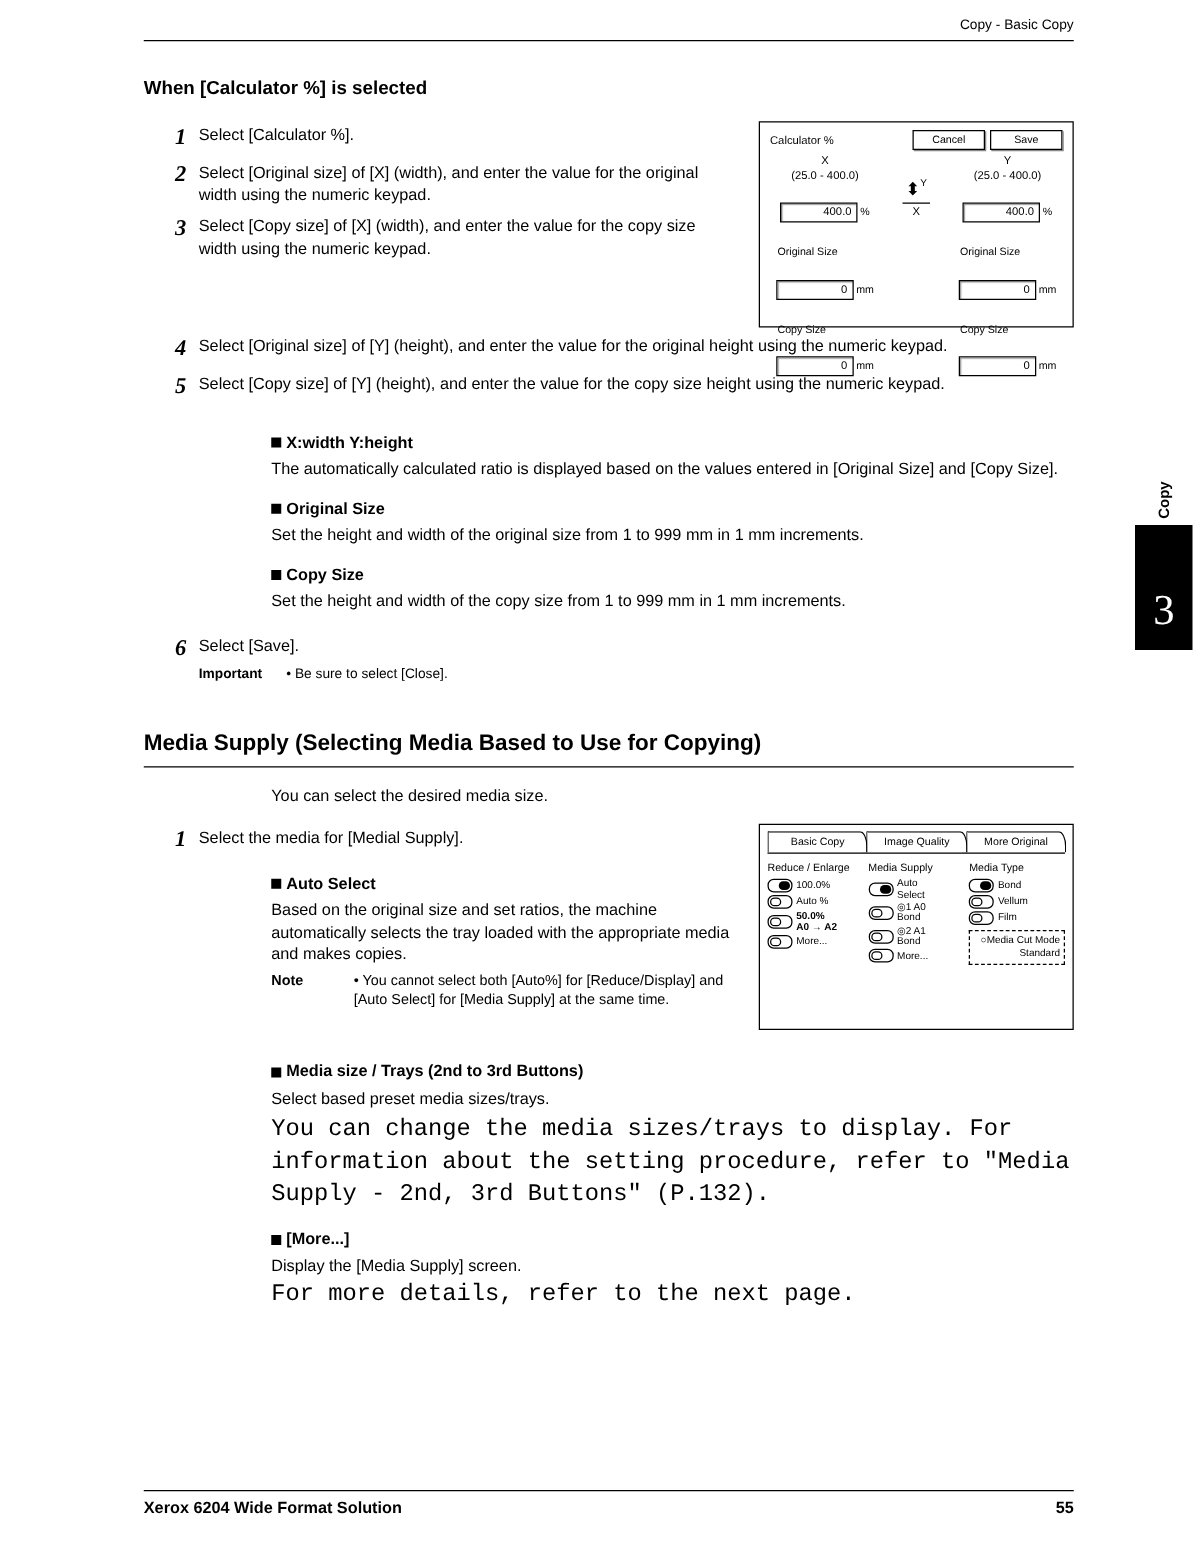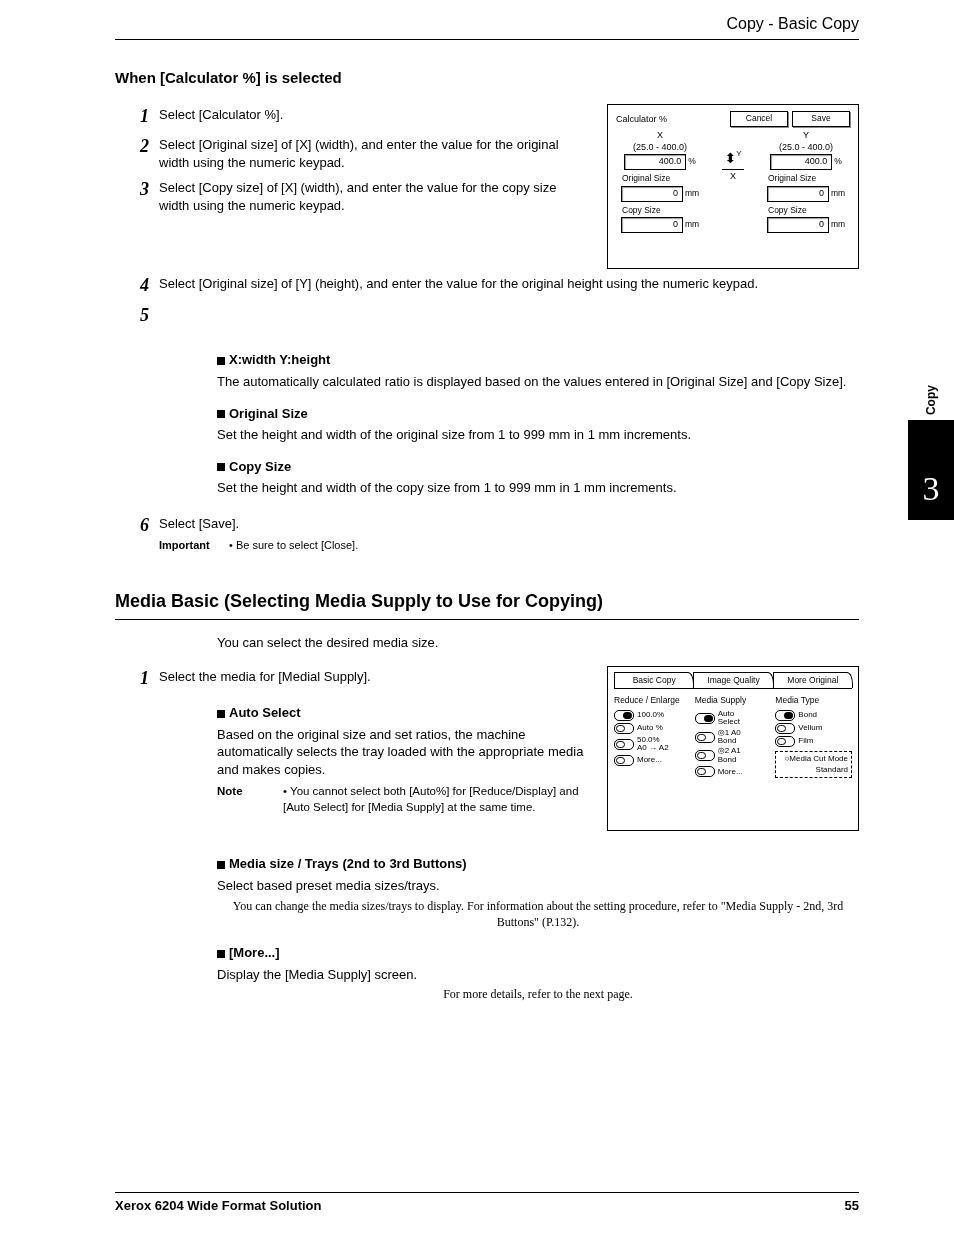--- a/index.html
+++ b/index.html
@@ -13,21 +13,21 @@
     width: 954px;
     height: 1235px;
     box-sizing: border-box;
   }
   .page {
     padding: 10px 95px 0 115px;
     position: relative;
   }
   .header {
     text-align: right;
-    font-size: 16px;
+    font-size: 11px;
     border-bottom: 1px solid #000;
     padding: 3px 0 4px 0;
     margin-bottom: 28px;
   }
   .h2 {
     font-weight: bold;
     font-size: 15px;
     margin: 0 0 16px 0;
   }
   .ol {
@@ -67,21 +67,21 @@
   .ss1-btn {
     border: 1px solid #000; width: 56px; height: 14px;
     text-align: center; font-size: 8.5px; line-height: 13px;
     box-shadow: 1px 1px 0 #888;
   }
   .ss1-cols { display: flex; justify-content: space-between; margin-top: 2px; }
   .ss1-col { width: 88px; text-align: center; }
   .ss1-center { width: 40px; text-align: center; padding-top: 20px; font-size: 9px; }
   .field {
     border: 1px solid #000; height: 14px; line-height: 13px;
-    text-align: right; padding: 0 4px; font-size: 9px; margin: 1px auto;
+    text-align: right; padding: 0 4px; font-size: 9px; margin: 16px auto;
     width: 52px; display: inline-block; box-shadow: inset 1px 1px 1px #999;
   }
   .lbl { font-size: 8.5px; margin: 2px 0 0 0; text-align:left; padding-left:6px; }
   .unit { font-size: 8.5px; margin-left: 2px; }
   .sub {
     margin-left: 102px;
     margin-top: 24px;
   }
   .sub-h {
     font-weight: bold; font-size: 13px; margin: 14px 0 4px 0;
@@ -150,21 +150,21 @@
   .side-tab .n3 {
     position:absolute; bottom:8px; left:0; right:0;
     text-align:center; font-size:34px;
   }
   .footer {
     position:absolute; left:115px; right:95px; bottom:20px;
     border-top: 1.5px solid #000;
     display:flex; justify-content:space-between;
     font-size:13px; font-weight:bold; padding-top:4px;
   }
-  .serif-note { font-family:Liberation Serif, serif; font-size:12px;text-align:center; }
+  .serif-note { font-family:Liberation Mono, monospace; font-size:19px; }
 </style>
 </head>
 <body>
 
 <div class="page">
   <div class="header">Copy - Basic Copy</div>
 
   <div class="h2">When [Calculator %] is selected</div>
 
   <div class="row-top">
@@ -221,20 +221,21 @@
     </div>
   </div>
 
   <ol class="ol" style="margin-top:4px;">
     <li>
         <span class="num">4</span>
         <span class="txt">Select [Original size] of [Y] (height), and enter the value for the original height using the numeric keypad.</span>
       </li>
     <li>
         <span class="num">5</span>
+        <span class="txt">Select [Copy size] of [Y] (height), and enter the value for the copy size height using the numeric keypad.</span>
       </li>
   </ol>
 
   <div class="sub">
     <div class="sub-h"><span class="square"></span><span>X:width  Y:height</span></div>
     <div>The automatically calculated ratio is displayed based on the values entered in [Original Size] and [Copy Size].</div>
     <div class="sub-h"><span class="square"></span><span>Original Size</span></div>
     <div>Set the height and width of the original size from 1 to 999 mm in 1 mm increments.</div>
     <div class="sub-h"><span class="square"></span><span>Copy Size</span></div>
     <div>Set the height and width of the copy size from 1 to 999 mm in 1 mm increments.</div>
@@ -246,21 +247,21 @@
       <span class="txt">
         <span>Select [Save].</span>
         <div class="note-imp" style="margin-top:6px;">
           <span class="note-lbl" style="width:70px;">Important</span>
           <span>• Be sure to select [Close].</span>
         </div>
       </span>
     </li>
   </ol>
 
-  <div class="h1">Media Basic (Selecting Media Supply to Use for Copying)</div>
+  <div class="h1">Media Supply (Selecting Media Based to Use for Copying)</div>
   <hr class="hr">
   <div class="intro">You can select the desired media size.</div>
 
   <div class="row-top">
     <div class="text-col">
       <ol class="ol">
         <li>
             <span class="num">1</span>
             <span class="txt">Select the media for [Medial Supply].</span>
           </li>
@@ -287,21 +288,21 @@
           <div class="opt">
               <span class="ind on"></span>
               <span class="olabel">100.0%</span>
             </div>
           <div class="opt">
               <span class="ind off"></span>
               <span class="olabel">Auto %</span>
             </div>
           <div class="opt">
               <span class="ind off"></span>
-              <span class="olabel" style="white-space:pre;">50.0%
+              <span class="olabel" style="white-space:pre;font-weight:bold;">50.0%
 A0 → A2</span>
             </div>
           <div class="opt">
               <span class="ind off"></span>
               <span class="olabel">More...</span>
             </div>
         </div>
         <div class="pcol">
           <div class="pcol-t">Media Supply</div>
           <div class="opt">

